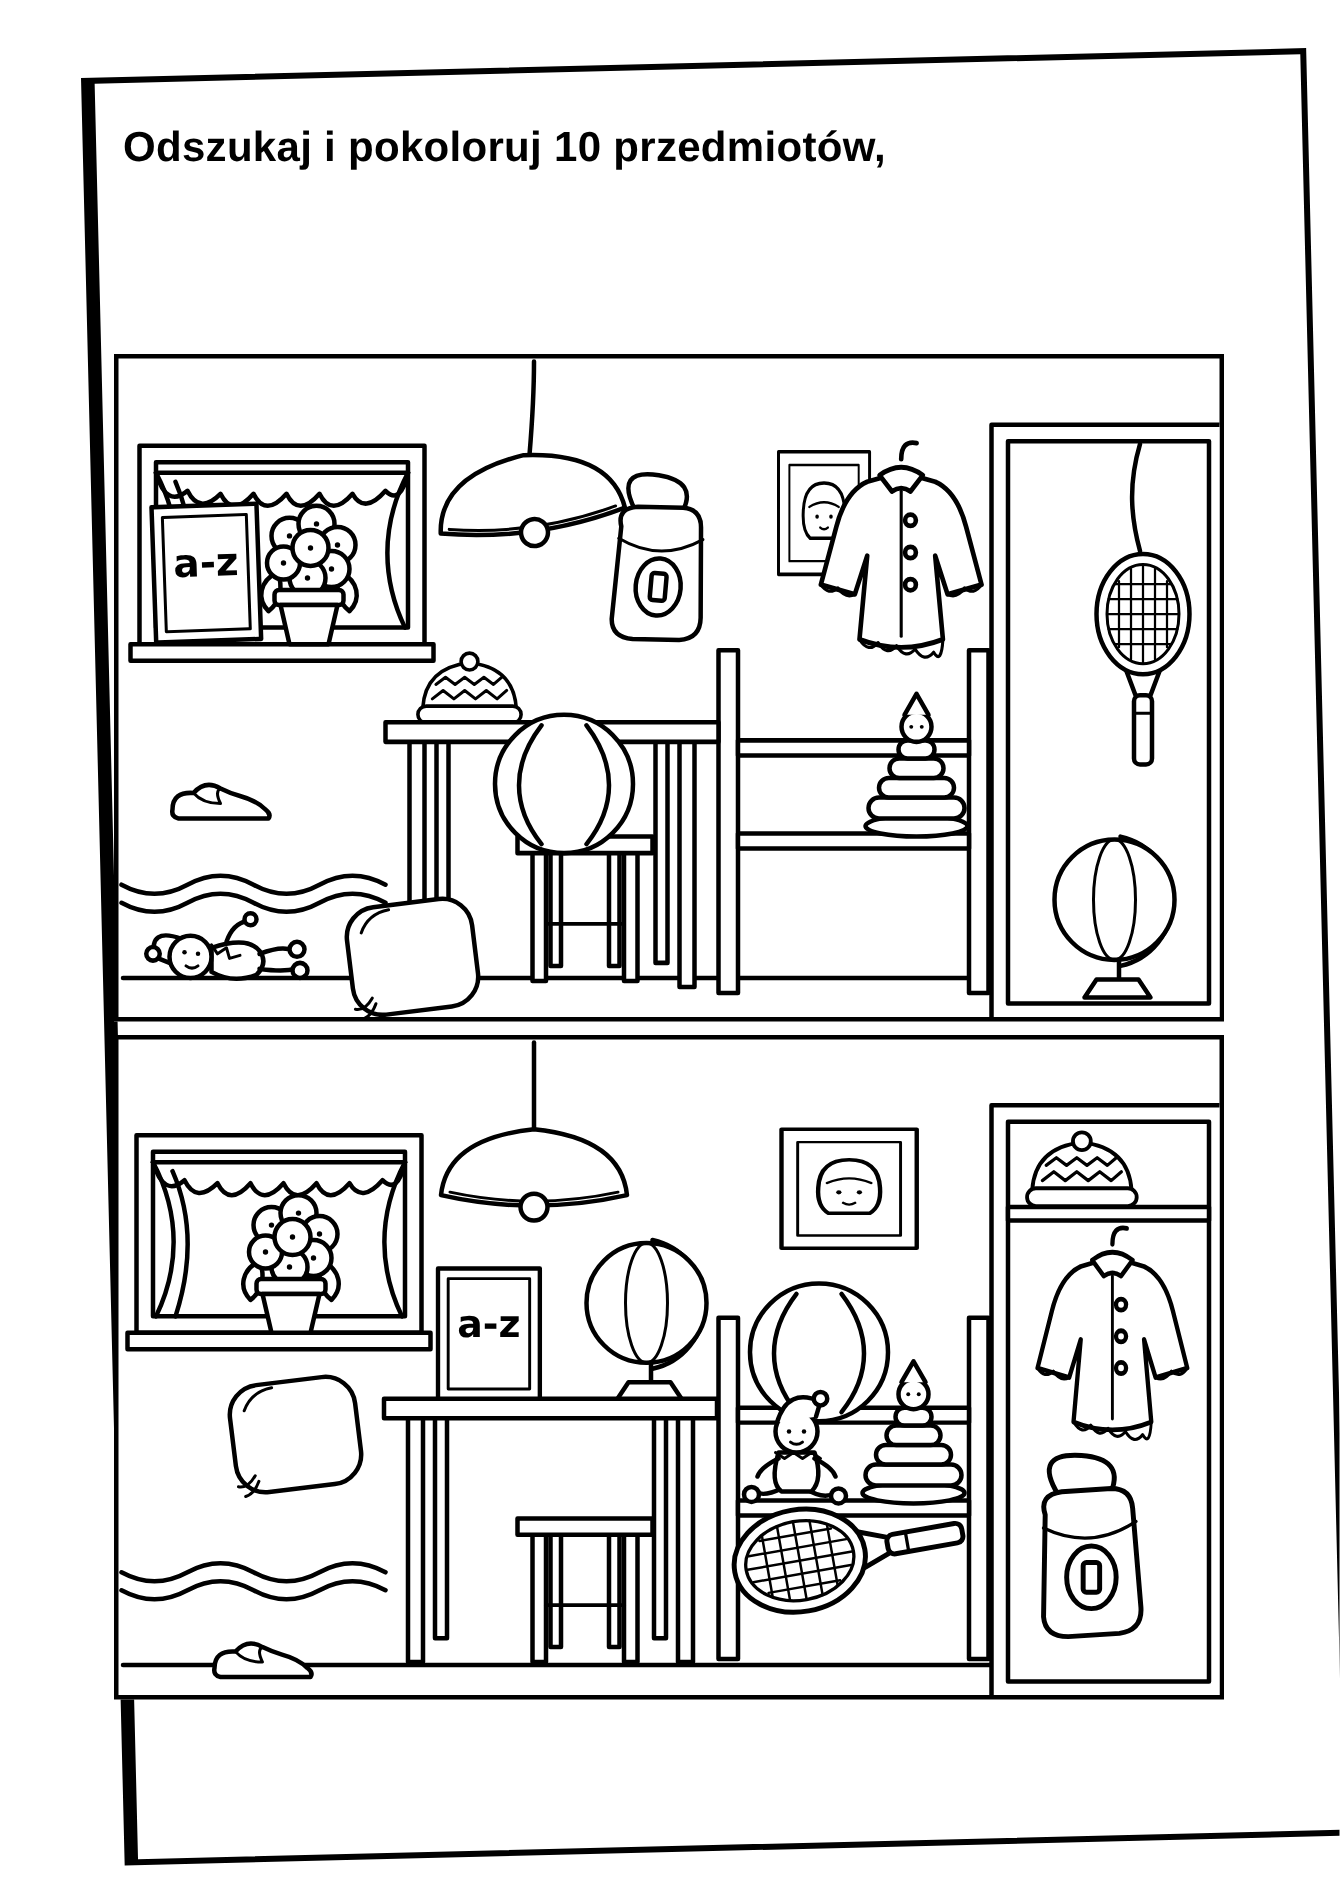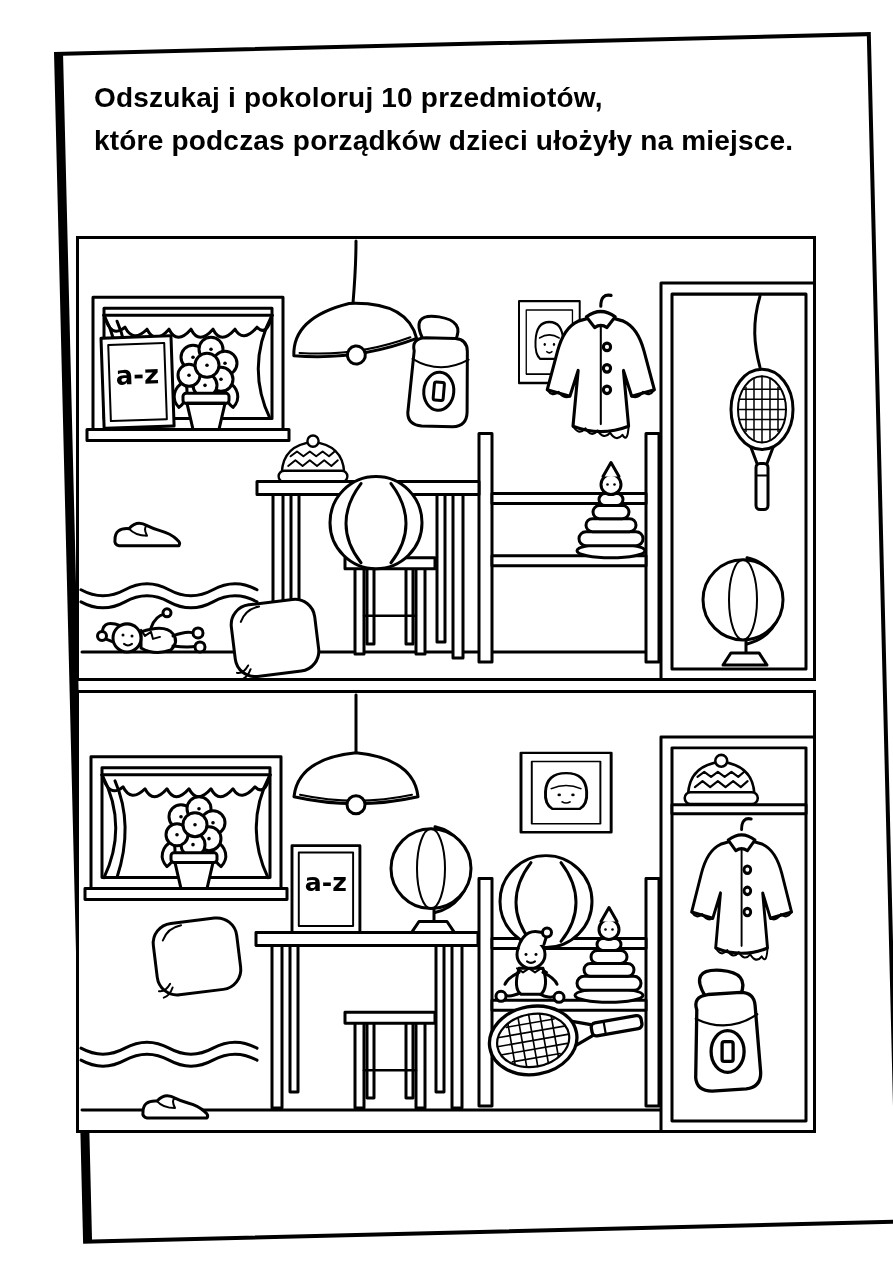--- a/index.html
+++ b/index.html
@@ -8,21 +8,21 @@
     font-family:"Liberation Sans",sans-serif;overflow:hidden;
   }
   .scan-border{
     position:absolute;left:54px;top:52px;width:804px;height:1184px;
     border:4px solid #000;border-left-width:9px;
     transform:rotate(-1.4deg);transform-origin:0 0;
     background:transparent;pointer-events:none;
   }
   .title{
     position:absolute;left:82px;top:76px;width:740px;
-    font-size:28px;font-weight:bold;color:#000;line-height:1.55;letter-spacing:.2px;margin-left:12px;
+    font-size:28px;font-weight:bold;color:#000;line-height:1.55;letter-spacing:.2px;
   }
   .panel{
     position:absolute;left:76px;width:740px;border:3px solid #000;background:#fff;box-sizing:border-box;
   }
   .panel.top{top:236px;height:445px}
   .panel.bottom{top:690px;height:443px}
   .scene-svg{display:block;width:100%;height:100%}
   .ink{stroke:#000;stroke-width:3;fill:none;stroke-linecap:round;stroke-linejoin:round}
   .w{fill:#fff}
   .dot{fill:#000;stroke:none}
@@ -226,21 +226,20 @@
       <circle cx="37" cy="32" r="1.5" class="dot"></circle>
       <path d="M29,40 Q33,43 37,40" stroke-width="2"></path>
     </g>
   </defs>
 </svg>
 
 <div class="scan-border"></div>
 
 <div class="title">
   <div>Odszukaj i pokoloruj 10 przedmiotów,</div>
-  <div>które podczas porządków dzieci ułożyły na miejsce.</div>
 </div>
 
 <div class="panel top">
   <svg class="scene-svg" viewBox="0 0 734 438" preserveAspectRatio="none">
     <g class="ink">
       <path d="M2,350 q22,12 44,0 t44,0 t44,0 t44,0"></path>
       <path d="M2,362 q22,12 44,0 t44,0 t44,0 t44,0"></path>
       <path d="M3,412 H582"></path>
       <use href="#sym-window" transform="translate(14,52)"></use>
       <use href="#sym-plant" transform="translate(92,96)"></use>

